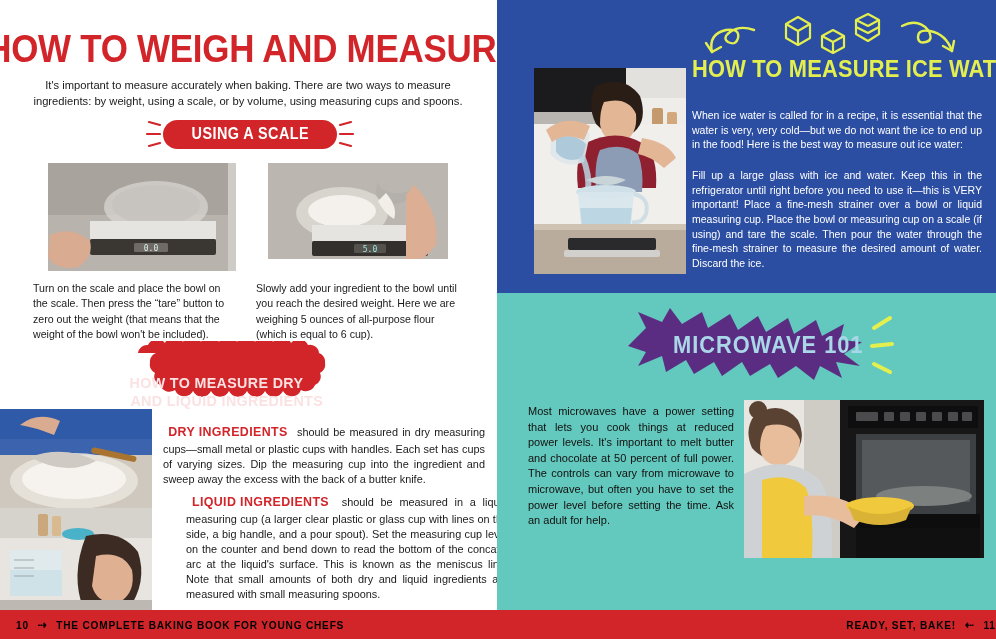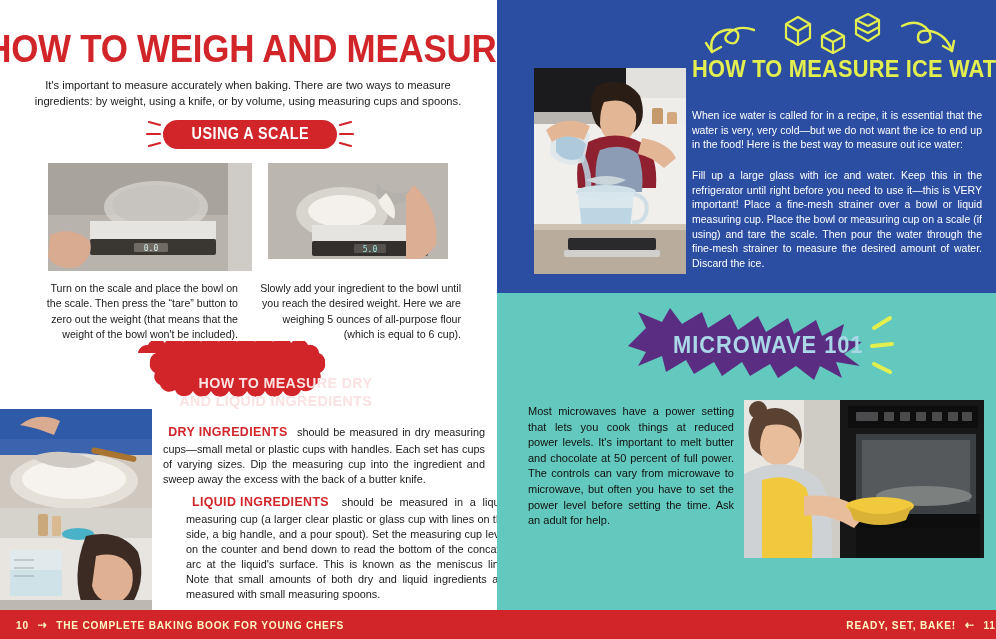--- a/index.html
+++ b/index.html
@@ -11,21 +11,21 @@
   .spread{position:relative;width:996px;height:639px;}
 
   
   .page-left{position:absolute;left:0;top:0;width:497px;height:639px;background:#ffffff;}
   .page-right{position:absolute;left:497px;top:0;width:499px;height:639px;background:#ffffff;}
 
   .panel-blue{position:absolute;left:0;top:0;width:499px;height:293px;background:#2b4ea2;}
   .panel-teal{position:absolute;left:0;top:293px;width:499px;height:317px;background:#63c8bd;}
 
   
-  .footer{position:absolute;bottom:0;height:29px;background:#d2252a;color:#fef9c3;
+  .footer{position:absolute;bottom:0;height:29px;background:#d2252a;color:#000000;
           display:flex;align-items:center;}
   .footer-left{left:0;width:497px;padding-left:16px;}
   .footer-right{left:497px;width:499px;padding-right:16px;justify-content:flex-end;}
   .footer-txt{font-family:"Liberation Sans Narrow","Liberation Sans",sans-serif;
     font-size:11.5px;font-weight:bold;letter-spacing:.9px;transform:scaleX(.88);
     transform-origin:left center;white-space:nowrap;}
   .footer-right .footer-txt{transform-origin:right center;}
   .footer-arrow{font-size:12px;margin:0 6px;opacity:.95;}
 
   
@@ -47,26 +47,26 @@
   .badge-pill{background:#d2252a;border-radius:18px;padding:5px 22px 6px;
     box-shadow:0 0 0 0 #d2252a;}
   .badge-pill span{
     font-family:"Liberation Sans Narrow","Liberation Sans",sans-serif;
     color:#fff;font-weight:bold;font-size:16px;letter-spacing:.5px;
     transform:scaleX(.9);display:inline-block;white-space:nowrap;}
   .spark{position:absolute;top:0;height:34px;width:22px;}
 
   
   .ph{position:absolute;overflow:hidden;background:#cfcbc6;}
-  .cap{position:absolute;font-size:10.6px;line-height:1.45;color:#1a1a1a;text-align:right;}
+  .cap{position:absolute;font-size:10.6px;line-height:1.45;color:#1a1a1a;text-align:left;}
 
   
   .banner-dry{position:absolute;left:122px;top:341px;width:258px;height:56px;}
   .banner-dry .lbl{position:absolute;inset:0;display:flex;flex-direction:column;
-    align-items:flex-end;justify-content:center;gap:1px;margin-top:47px;}
+    align-items:flex-start;justify-content:center;gap:1px;margin-top:47px;}
   .banner-dry .lbl span{
     font-family:"Liberation Sans Narrow","Liberation Sans",sans-serif;
     color:#fbe2e2;font-weight:bold;font-size:15.5px;letter-spacing:.4px;
     transform:scaleX(.92);white-space:nowrap;line-height:1.08;}
 
   .body-col{position:absolute;left:163px;width:322px;font-size:10.9px;
     line-height:1.38;color:#1a1a1a;text-align:justify;}
   .runin{font-family:"Liberation Sans Narrow","Liberation Sans",sans-serif;
     color:#d2252a;font-weight:bold;font-size:13.5px;letter-spacing:.4px;
     transform:scaleX(.92);display:inline-block;}
@@ -116,21 +116,21 @@
         <g stroke="#d2252a" stroke-width="1.6">
           <line x1="8" y1="3" x2="8" y2="9"></line>
             <line x1="15" y1="3" x2="15" y2="9"></line>
           <line x1="22" y1="3" x2="22" y2="9"></line>
             <line x1="29" y1="3" x2="29" y2="9"></line>
           <line x1="36" y1="3" x2="36" y2="9"></line>
         </g>
       </svg>
     </div>
 
-    <div class="intro">It's important to measure accurately when baking. There are two ways to measure ingredients: by weight, using a knife, or by volume, using measuring cups and spoons.</div>
+    <div class="intro">It's important to measure accurately when baking. There are two ways to measure ingredients: by weight, using a scale, or by volume, using measuring cups and spoons.</div>
 
     <div class="badge-scale">
       <svg class="spark" style="left:-6px" viewBox="0 0 22 34">
         <g stroke="#d2252a" stroke-width="2.2" stroke-linecap="round">
           <line x1="16" y1="8" x2="5" y2="5"></line>
             <line x1="16" y1="17" x2="3" y2="17"></line>
             <line x1="16" y1="26" x2="5" y2="29"></line>
         </g>
       </svg>
       <div class="badge-pill">
@@ -138,21 +138,21 @@
       </div>
       <svg class="spark" style="right:-6px" viewBox="0 0 22 34">
         <g stroke="#d2252a" stroke-width="2.2" stroke-linecap="round">
           <line x1="6" y1="8" x2="17" y2="5"></line>
             <line x1="6" y1="17" x2="19" y2="17"></line>
             <line x1="6" y1="26" x2="17" y2="29"></line>
         </g>
       </svg>
     </div>
 
-    <div class="ph" style="left:48px;top:163px;width:204px;height:108px;">
+    <div class="ph" style="left:48px;top:163px;width:188px;height:108px;">
       <svg width="180" height="108" viewBox="0 0 180 108">
         <rect width="180" height="108" fill="#b9b3ad"></rect>
         <rect y="0" width="180" height="52" fill="#a9a39d"></rect>
         <ellipse cx="108" cy="44" rx="52" ry="26" fill="#d8d6d2" opacity=".75"></ellipse>
         <ellipse cx="108" cy="42" rx="44" ry="20" fill="#c6c3bf" opacity=".8"></ellipse>
         <rect x="42" y="58" width="126" height="18" fill="#e6e4e1"></rect>
         <rect x="42" y="76" width="126" height="16" rx="2" fill="#3a3733"></rect>
         <rect x="86" y="80" width="34" height="9" rx="1.5" fill="#6f6a64"></rect>
         <text x="103" y="88" font-family="DejaVu Sans Mono, monospace" font-size="8" fill="#d8f0ee" text-anchor="middle">0.0</text>
         <path d="M2 72 q22 -10 40 6 q4 16 -12 26 q-22 4 -30 -10 z" fill="#d9ab90"></path>

